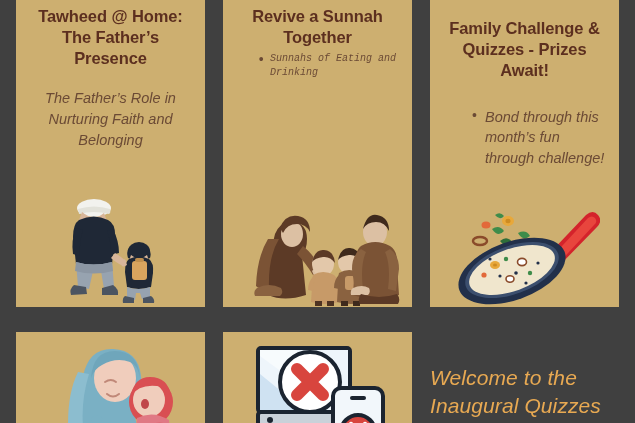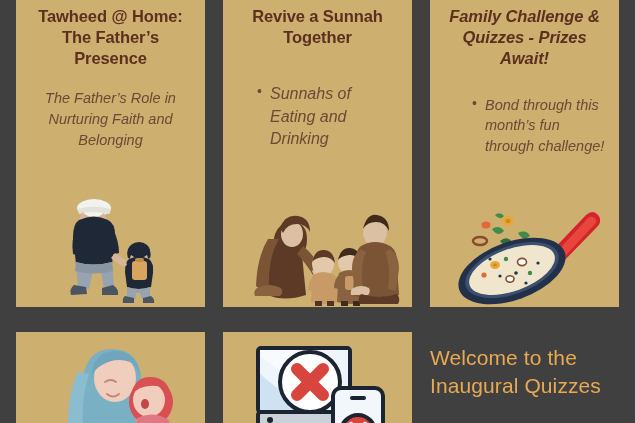--- a/index.html
+++ b/index.html
@@ -65,45 +65,46 @@
   }
 
   
   #card-1 { left:16px; top:-6px; width:189px; height:313px; }
   #card-1 .card-title { font-size:16.5px; margin-top:12px; }
   #card-1 .card-sub   { font-size:14.5px; margin-top:19px; }
 
   
   #card-2 { left:223px; top:-6px; width:189px; height:313px; }
   #card-2 .card-title { font-size:16.5px; margin-top:12px; }
-  #card-2 .bullets    { font-size:16px; margin-top:35px; align-self:flex-start; padding-left:20px; }
+  #card-2 .bullets    { font-size:10px; margin-top:4px; align-self:flex-start; padding-left:20px;font-family:Liberation Mono, monospace; }
 
   
   #card-3 { left:430px; top:-6px; width:189px; height:313px; }
-  #card-3 .card-title { font-size:16.5px; margin-top:12px;font-style:italic; }
+  #card-3 .card-title { font-size:16.5px; margin-top:24px; }
   #card-3 .bullets    { font-size:14.5px; margin-top:26px; align-self:flex-start; padding-left:28px; }
 
   
   #card-4 { left:16px; top:332px; width:189px; height:120px; }
   #card-5 { left:223px; top:332px; width:189px; height:120px; }
 
   
   .illus {
     margin-top:auto;
     width:100%;
     display:flex;
     align-items:flex-end;
     justify-content:center;
   }
 
   
   #welcome {
     position:absolute;
-    left:430px; top:344px;
+    left:430px; top:364px;
     width:205px;
+    font-style:italic;
   }
   #welcome .welcome-text {
     color:#e8a952;
     font-size:21px;
     line-height:1.33;
     letter-spacing:0.1px;
   }
 </style>
 </head>
 <body>

